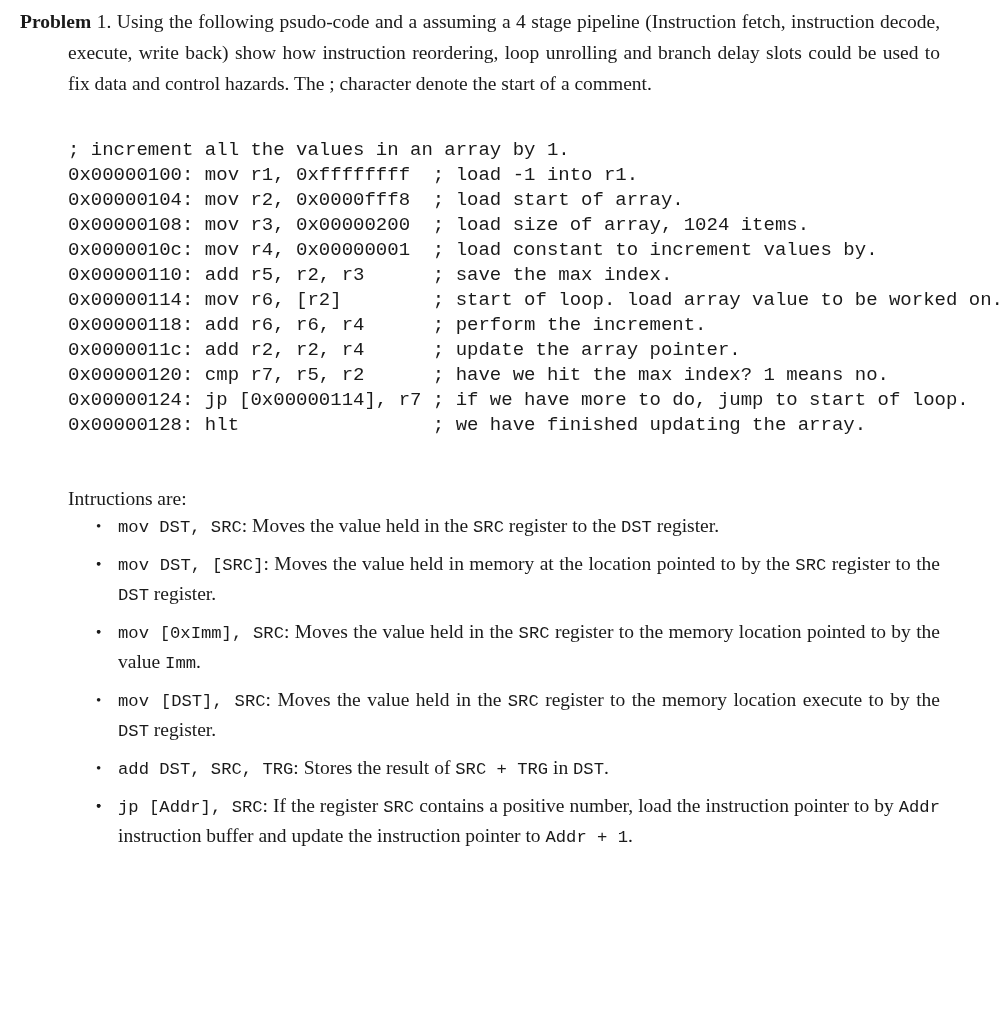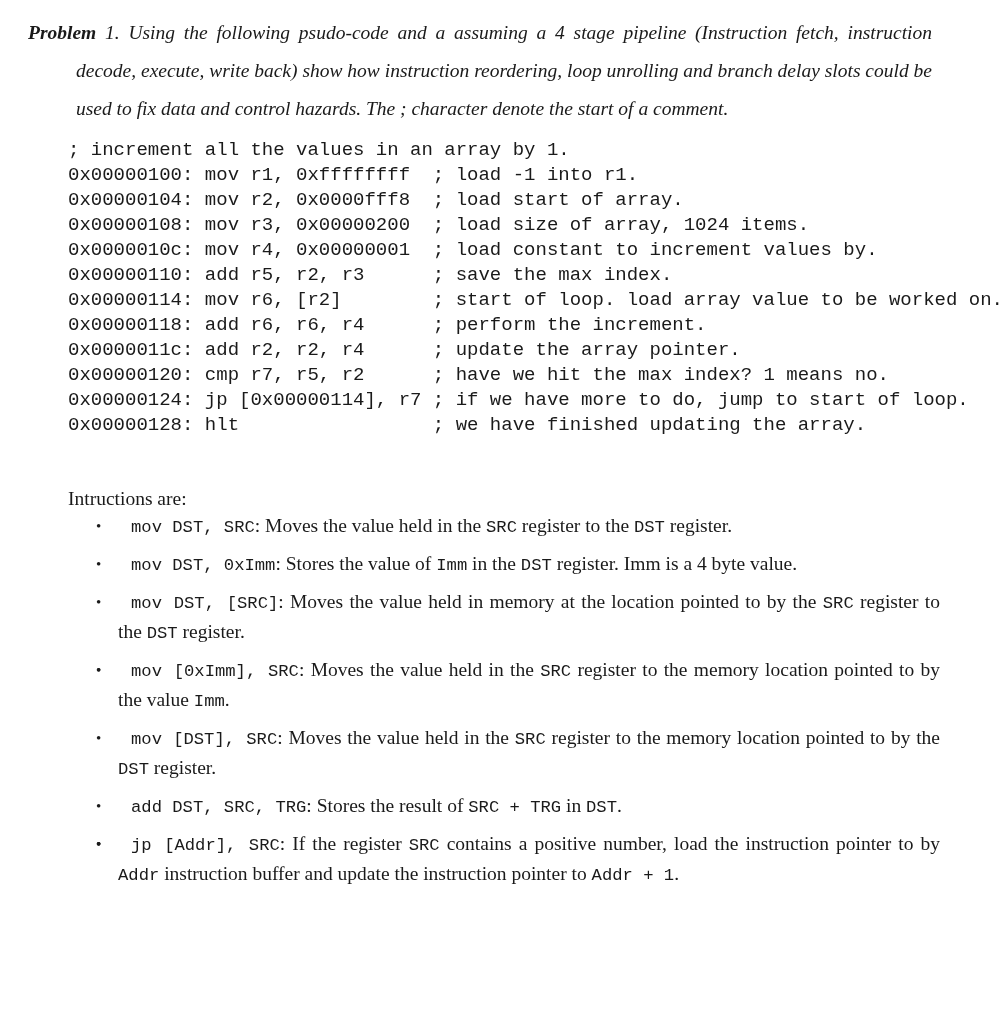--- a/index.html
+++ b/index.html
@@ -26,28 +26,27 @@
 
   
   .problem-block {
     position: absolute;
     left: 20px;
     top: 6px;
     width: 920px;
   }
   .problem-para {
     font-size: 19.5px;
-    line-height: 38px;
+    line-height: 31px;
     text-align: justify;
     text-justify: inter-word;
-    margin: 8px;
+    margin: 0;
     text-indent: -48px;
     padding-left: 48px;
     hyphens: none;
-    font-style: italic;
   }
   .problem-label {
     font-weight: bold;
   }
 
   
   .code-block {
     position: absolute;
     left: 68px;
     top: 138px;
@@ -97,21 +96,21 @@
   .inst-item > .bullet {
     position: absolute;
     left: 0;
     top: 0;
     width: 14px;
     text-align: left;
     font-size: 15px;
     line-height: 28px;
   }
   
-  .inst-item > .text { display: inline; margin-left: 13px; }
+  .inst-item > .text { display: inline; }
 
   code, .mono {
     font-family: "Liberation Mono", "DejaVu Sans Mono", monospace;
     font-size: 17.2px;
     letter-spacing: 0;
   }
 </style>
 </head>
 <body>
 
@@ -122,24 +121,24 @@
       <span class="problem-label">Problem</span><span>&nbsp;</span><span>1.</span><span>&nbsp;</span><span>Using the following psudo-code and a assuming a 4 stage pipeline (Instruction fetch, instruction decode, execute, write back) show how instruction reordering, loop unrolling and branch delay slots could be used to fix data and control hazards. The ; character denote the start of a comment.</span>
     </p>
   </div>
 
   <div class="code-block" id="code-block"><span class="code-line">; increment all the values in an array by 1.</span><span class="code-line">0x00000100: mov r1, 0xffffffff  ; load -1 into r1.</span><span class="code-line">0x00000104: mov r2, 0x0000fff8  ; load start of array.</span><span class="code-line">0x00000108: mov r3, 0x00000200  ; load size of array, 1024 items.</span><span class="code-line">0x0000010c: mov r4, 0x00000001  ; load constant to increment values by.</span><span class="code-line">0x00000110: add r5, r2, r3      ; save the max index.</span><span class="code-line">0x00000114: mov r6, [r2]        ; start of loop. load array value to be worked on.</span><span class="code-line">0x00000118: add r6, r6, r4      ; perform the increment.</span><span class="code-line">0x0000011c: add r2, r2, r4      ; update the array pointer.</span><span class="code-line">0x00000120: cmp r7, r5, r2      ; have we hit the max index? 1 means no.</span><span class="code-line">0x00000124: jp [0x00000114], r7 ; if we have more to do, jump to start of loop.</span><span class="code-line">0x00000128: hlt                 ; we have finished updating the array.</span></div>
 
   <div class="intro-line">Intructions are:</div>
 
   <ul class="inst-list" id="inst-list">
       <li class="inst-item"><span class="bullet">•</span><span class="text"><span class="mono">mov DST, SRC</span><span>: Moves the value held in the </span><span class="mono">SRC</span><span> register to the </span><span class="mono">DST</span><span> register.</span></span></li>
-      <li class="inst-item"><span class="bullet">•</span><span class="text"><span class="mono">mov DST, 0xImm</span><span>: Stores the value of </span><span class="mono">Imm</span><span> in the </span><span class="mono">DST</span><span> register. Imm is a 4 byte value.</span></span></li>
+      <li class="inst-item"><span class="bullet">•</span></li>
       <li class="inst-item"><span class="bullet">•</span><span class="text"><span class="mono">mov DST, [SRC]</span><span>: Moves the value held in memory at the location pointed to by the </span><span class="mono">SRC</span><span> register to the </span><span class="mono">DST</span><span> register.</span></span></li>
       <li class="inst-item"><span class="bullet">•</span></li>
       <li class="inst-item"><span class="bullet">•</span><span class="text"><span class="mono">mov [0xImm], SRC</span><span>: Moves the value held in the </span><span class="mono">SRC</span><span> register to the memory location pointed to by the value </span><span class="mono">Imm</span><span>.</span></span></li>
-      <li class="inst-item"><span class="bullet">•</span><span class="text"><span class="mono">mov [DST], SRC</span><span>: Moves the value held in the </span><span class="mono">SRC</span><span> register to the memory location pointed to by the </span><span class="mono">DST</span><span> register.</span></span></li>
+      <li class="inst-item"><span class="bullet">•</span><span class="text"><span class="mono">mov [DST], SRC</span><span>: Moves the value held in the </span><span class="mono">SRC</span><span> register to the memory location execute to by the </span><span class="mono">DST</span><span> register.</span></span></li>
       <li class="inst-item"><span class="bullet">•</span><span class="text"><span class="mono">add DST, SRC, TRG</span><span>: Stores the result of </span><span class="mono">SRC + TRG</span><span> in </span><span class="mono">DST</span><span>.</span></span></li>
       <li class="inst-item"><span class="bullet">•</span></li>
       <li class="inst-item"><span class="bullet">•</span></li>
       <li class="inst-item"><span class="bullet">•</span><span class="text"><span class="mono">jp [Addr], SRC</span><span>: If the register </span><span class="mono">SRC</span><span> contains a positive number, load the instruction pointer to by </span><span class="mono">Addr</span><span> instruction buffer and update the instruction pointer to </span><span class="mono">Addr + 1</span><span>.</span></span></li>
     </ul>
 
 </div>
 
 </body></html>

